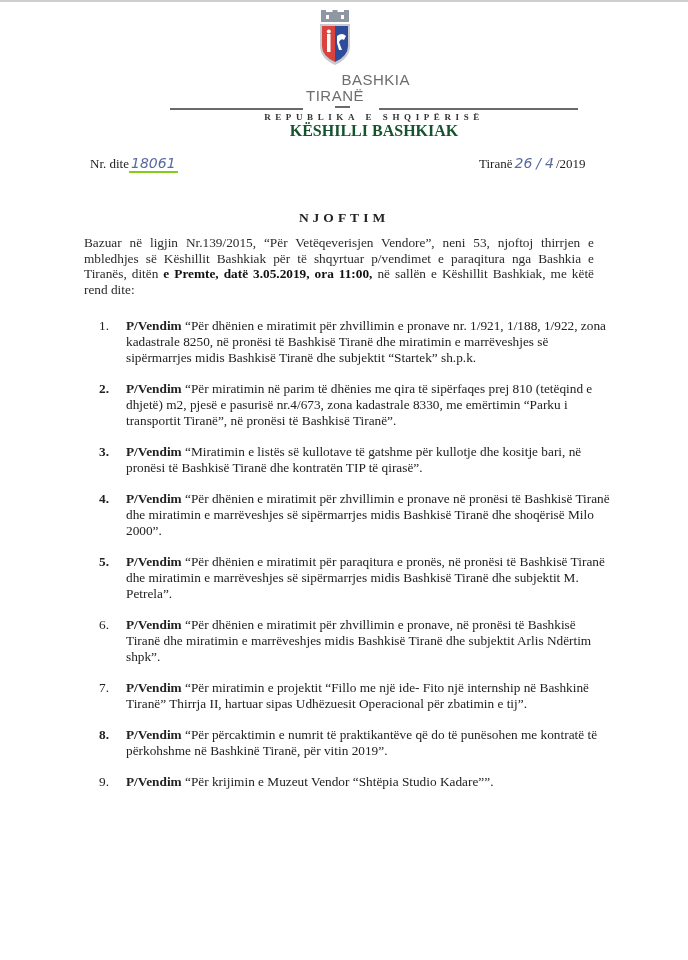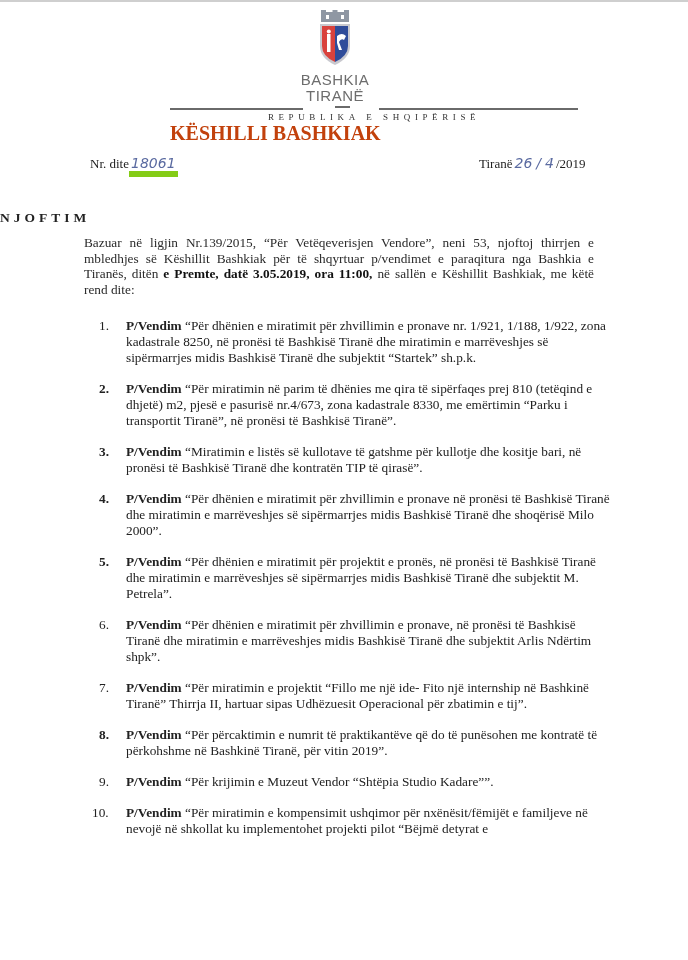--- a/index.html
+++ b/index.html
@@ -31,76 +31,78 @@
   .logo-text {
     position: absolute;
     left: 260px;
     width: 150px;
     text-align: center;
     font-family: "Liberation Sans", sans-serif;
     font-size: 15px;
     letter-spacing: 0.5px;
     color: #6d6d6d;
   }
-  .logo-text.l1 { top: 71px; }
+  .logo-text.l1 { top: 71px; text-align: right; }
   .logo-text.l2 { top: 87px; }
   .rule {
     position: absolute;
     height: 2px;
     background: #6a6a6a;
     top: 108px;
   }
   .rule.left { left: 170px; width: 133px; }
   .rule.mid { left: 335px; width: 15px; top: 106px; }
   .rule.right { left: 379px; width: 199px; }
   .republika {
     position: absolute;
     top: 112px;
     left: 170px;
     width: 408px;
     text-align: center;
     font-size: 9px;
-    font-weight: normal;
+    font-weight: bold;
     letter-spacing: 4.6px;
     color: #333;
   }
   .keshilli {
     position: absolute;
     top: 122px;
     left: 170px;
     width: 408px;
-    font-size: 20px;
+    text-align: center;
+    font-size: 16px;
     font-weight: bold;
-    color: #c2410c;
+    color: #14532d;
   }
   .prot {
     position: absolute;
     top: 155px;
     left: 90px;
     font-size: 13px;
   }
   .hand {
     font-family: "DejaVu Sans", sans-serif;
     font-style: italic;
     color: #5a6aa0;
     font-size: 14px;
-    border-bottom: 6px solid #84cc16;
+    border-bottom: 2px solid #84cc16;
     padding: 0 2px;
   }
   .date {
     position: absolute;
     top: 155px;
     left: 479px;
     font-size: 13px;
   }
   .title {
     position: absolute;
     top: 210px;
     left: 0;
     width: 688px;
+    text-align: center;
     font-size: 13.5px;
     font-weight: bold;
     letter-spacing: 4px;
     color: #222;
   }
   .intro {
     position: absolute;
     top: 235px;
     left: 84px;
     width: 510px;
@@ -195,35 +197,31 @@
   <li class="agenda-item">
     <span class="agenda-num bold">3.</span>
     <span class="agenda-prefix">P/Vendim </span><span class="agenda-text">“Miratimin e listës së kullotave të gatshme për kullotje dhe kositje bari, në pronësi të Bashkisë Tiranë dhe kontratën TIP të qirasë”.</span>
   </li>
   <li class="agenda-item">
     <span class="agenda-num bold">4.</span>
     <span class="agenda-prefix">P/Vendim </span><span class="agenda-text">“Për dhënien e miratimit për zhvillimin e pronave në pronësi të Bashkisë Tiranë dhe miratimin e marrëveshjes së sipërmarrjes midis Bashkisë Tiranë dhe shoqërisë Milo 2000”.</span>
   </li>
   <li class="agenda-item">
     <span class="agenda-num bold">5.</span>
-    <span class="agenda-prefix">P/Vendim </span><span class="agenda-text">“Për dhënien e miratimit për projektit e pronës, në pronësi të Bashkisë Tiranë dhe miratimin e marrëveshjes së sipërmarrjes midis Bashkisë Tiranë dhe subjektit M. Petrela”.</span>
+    <span class="agenda-prefix">P/Vendim </span><span class="agenda-text">“Për dhënien e miratimit për paraqitura e pronës, në pronësi të Bashkisë Tiranë dhe miratimin e marrëveshjes së sipërmarrjes midis Bashkisë Tiranë dhe subjektit M. Petrela”.</span>
   </li>
   <li class="agenda-item">
     <span class="agenda-num">6.</span>
     <span class="agenda-prefix">P/Vendim </span><span class="agenda-text">“Për dhënien e miratimit për zhvillimin e pronave, në pronësi të Bashkisë Tiranë dhe miratimin e marrëveshjes midis Bashkisë Tiranë dhe subjektit Arlis Ndërtim shpk”.</span>
   </li>
   <li class="agenda-item">
     <span class="agenda-num">7.</span>
     <span class="agenda-prefix">P/Vendim </span><span class="agenda-text">“Për miratimin e projektit “Fillo me një ide- Fito një internship në Bashkinë Tiranë” Thirrja II, hartuar sipas Udhëzuesit Operacional për zbatimin e tij”.</span>
   </li>
   <li class="agenda-item">
     <span class="agenda-num bold">8.</span>
     <span class="agenda-prefix">P/Vendim </span><span class="agenda-text">“Për përcaktimin e numrit të praktikantëve që do të punësohen me kontratë të përkohshme në Bashkinë Tiranë, për vitin 2019”.</span>
   </li>
   <li class="agenda-item">
     <span class="agenda-num">9.</span>
     <span class="agenda-prefix">P/Vendim </span><span class="agenda-text">“Për krijimin e Muzeut Vendor “Shtëpia Studio Kadare””.</span>
   </li>
-  <li class="agenda-item">
-    <span class="agenda-num two">10.</span>
-    <span class="agenda-prefix">P/Vendim </span><span class="agenda-text">“Për miratimin e kompensimit ushqimor për nxënësit/fëmijët e familjeve në nevojë në shkollat ku implementohet projekti pilot “Bëjmë detyrat e</span>
-  </li>
 </ol>
 
 </body></html>

